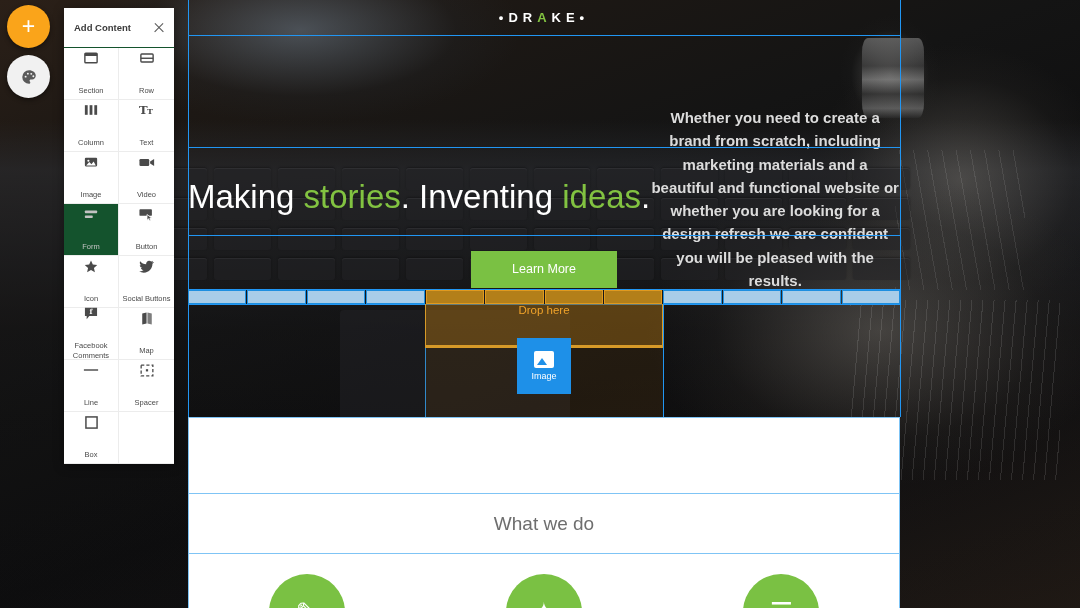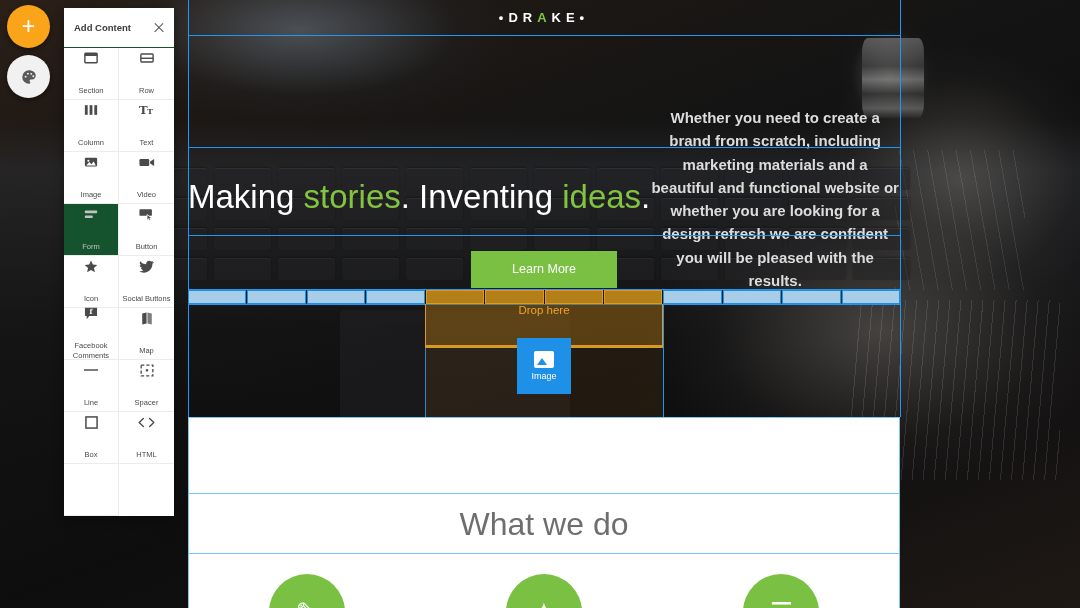--- a/index.html
+++ b/index.html
@@ -59,21 +59,21 @@
   .cta-wrap { position:absolute; left:188px; top:249px; width:712px; height:40px;
      display:flex; align-items:center; justify-content:center; }
   .cta-btn { width:146px; height:37px; background:#7ac143; color:#ffffff; font-size:12.5px;
      display:flex; align-items:center; justify-content:center; border:none; cursor:pointer; }
 
   
   .white-sec { position:absolute; left:188px; top:417px; width:712px; height:77px; background:#ffffff; }
   
   .whatwedo { position:absolute; left:188px; top:494px; width:712px; height:60px; background:#ffffff;
      display:flex; align-items:center; justify-content:center; }
-  .whatwedo h2 { font-size:32px; font-weight:400; color:#6e6e6e; }
+  .whatwedo h2 { font-size:19px; font-weight:400; color:#6e6e6e; }
   .services { position:absolute; left:188px; top:554px; width:712px; height:54px; background:#ffffff;
      display:flex; align-items:flex-start; justify-content:space-around; }
   .svc { width:80px; display:flex; flex-direction:column; align-items:center; padding-top:20px; }
   .svc .circle { width:76px; height:76px; border-radius:50%; background:#7ac143;
      display:flex; align-items:center; justify-content:center; color:#fff; font-size:26px; }
 
   
   .guide { position:absolute; background:#2196f3; pointer-events:none; }
   .guide-soft { position:absolute; background:#7fc4f5; pointer-events:none; }
   .guide-v { width:1px; }
@@ -444,27 +444,18 @@
 
       <div class="pitem">
         <div class="pi-ico">
           <svg width="13" height="13" viewBox="0 0 14 14">
               <rect x="1" y="1" width="12" height="12" fill="none" stroke="#4a4a4a" stroke-width="1.6"></rect>
             </svg>
         </div>
         <div class="pi-lbl">Box</div>
       </div>
 
-      <div class="pitem">
-        <div class="pi-ico">
-          <svg width="17" height="11" viewBox="0 0 19 12">
-              <path d="M6 1.5 L1.3 6 L6 10.5" fill="none" stroke="#4a4a4a" stroke-width="1.5" stroke-linecap="round" stroke-linejoin="round"></path>
-              <path d="M13 1.5 L17.7 6 L13 10.5" fill="none" stroke="#4a4a4a" stroke-width="1.5" stroke-linecap="round" stroke-linejoin="round"></path>
-            </svg>
-        </div>
-        <div class="pi-lbl">HTML</div>
-      </div>
 
       <div class="pitem empty"></div>
     </div>
   </div>
 
 </div>
 
 </body></html>

